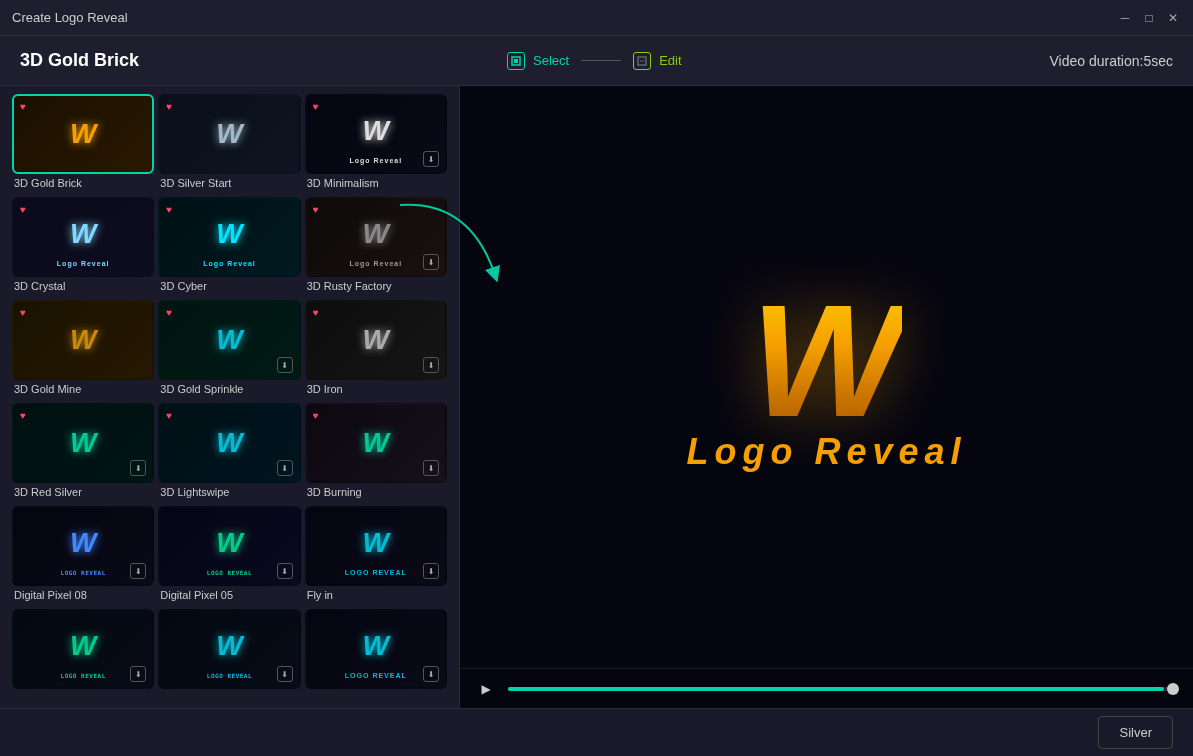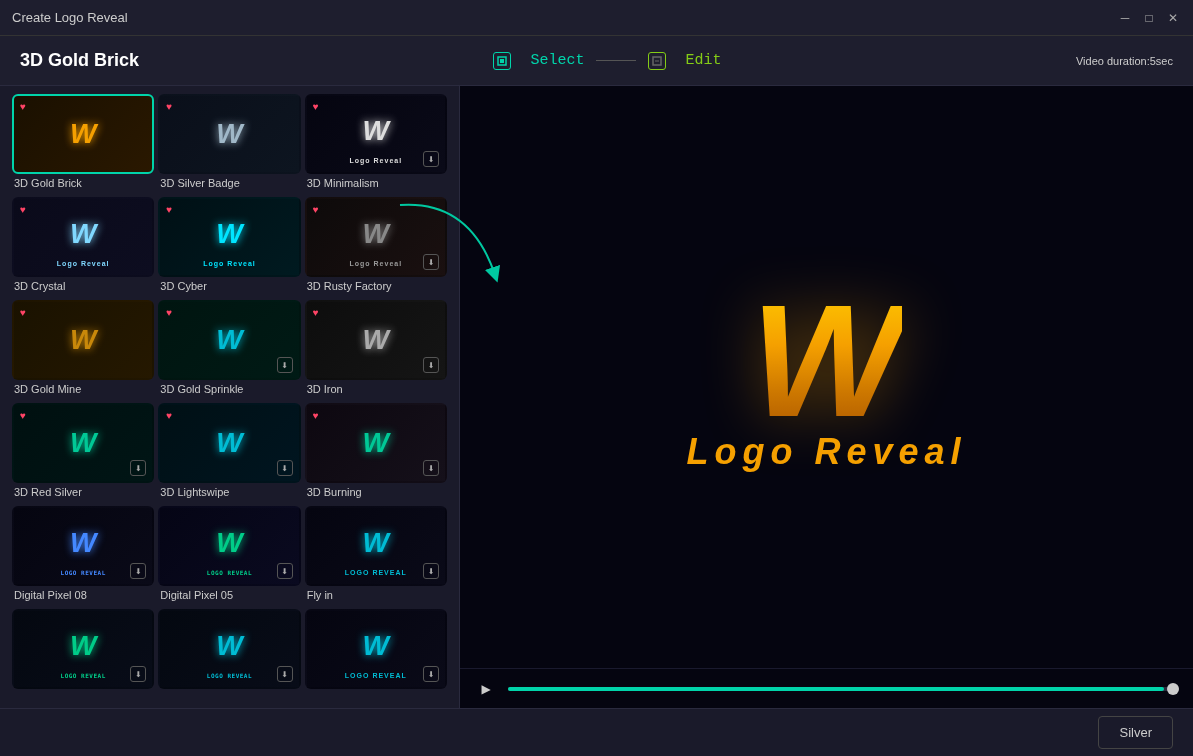--- a/index.html
+++ b/index.html
@@ -70,23 +70,22 @@
       color: #fff;
     }
     .header-steps {
       display: flex;
       align-items: center;
       gap: 8px;
     }
     .step-item {
       display: flex;
       align-items: center;
-      gap: 19px;
-      font-size: 15px;
-      font-family: Liberation Mono, monospace;
+      gap: 8px;
+      font-size: 13px;
     }
     .step-item.active {
       color: #00d4aa;
     }
     .step-item.inactive {
       color: #84cc16;
     }
     .step-icon {
       width: 18px;
       height: 18px;
@@ -97,21 +96,21 @@
       justify-content: center;
       font-size: 8px;
     }
     .step-divider {
       width: 40px;
       height: 1px;
       background: #555;
       margin: 0 4px;
     }
     .header-duration {
-      font-size: 11px;
+      font-size: 14px;
       color: #ccc;
     }
 
     
     .content-area {
       display: flex;
       flex: 1;
       overflow: hidden;
     }
 
@@ -400,21 +399,21 @@
               <div class="heart-icon">♥</div>
               <div style="font-size: 28px; font-weight: 900; font-style: italic; color: rgb(245, 160, 0); text-shadow: rgb(245, 160, 0) 0px 0px 8px; line-height: 1; margin-top: 0px;">W</div>
             </div>
             <div class="template-name">3D Gold Brick</div>
           </div>
           <div class="template-item">
             <div class="template-thumb" style="background: linear-gradient(135deg, rgb(10, 15, 26), rgb(13, 21, 32));">
               <div class="heart-icon">♥</div>
               <div style="font-size: 28px; font-weight: 900; font-style: italic; color: rgb(160, 184, 200); text-shadow: rgb(160, 184, 200) 0px 0px 8px; line-height: 1; margin-top: 0px;">W</div>
             </div>
-            <div class="template-name">3D Silver Badge</div>
+            <div class="template-name">3D Silver Start</div>
           </div>
           <div class="template-item">
             <div class="template-thumb" style="background: linear-gradient(135deg, rgb(5, 5, 16), rgb(10, 10, 24));">
               <div class="heart-icon">♥</div>
               <div style="font-size: 28px; font-weight: 900; font-style: italic; color: rgb(221, 221, 221); text-shadow: rgb(221, 221, 221) 0px 0px 8px; line-height: 1; margin-top: -6px;">W</div>
               <div class="logo-reveal-text" style="color: rgb(221, 221, 221);">Logo Reveal</div>
               <div class="download-icon" style="font-size: 8px;">⬇</div>
             </div>
             <div class="template-name">3D Minimalism</div>
           </div>

